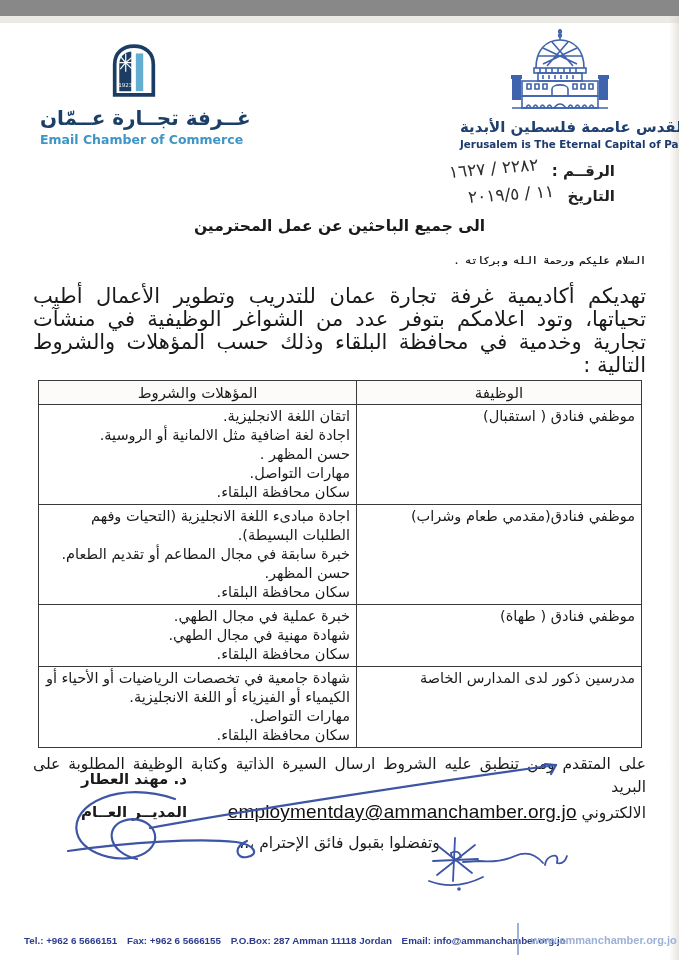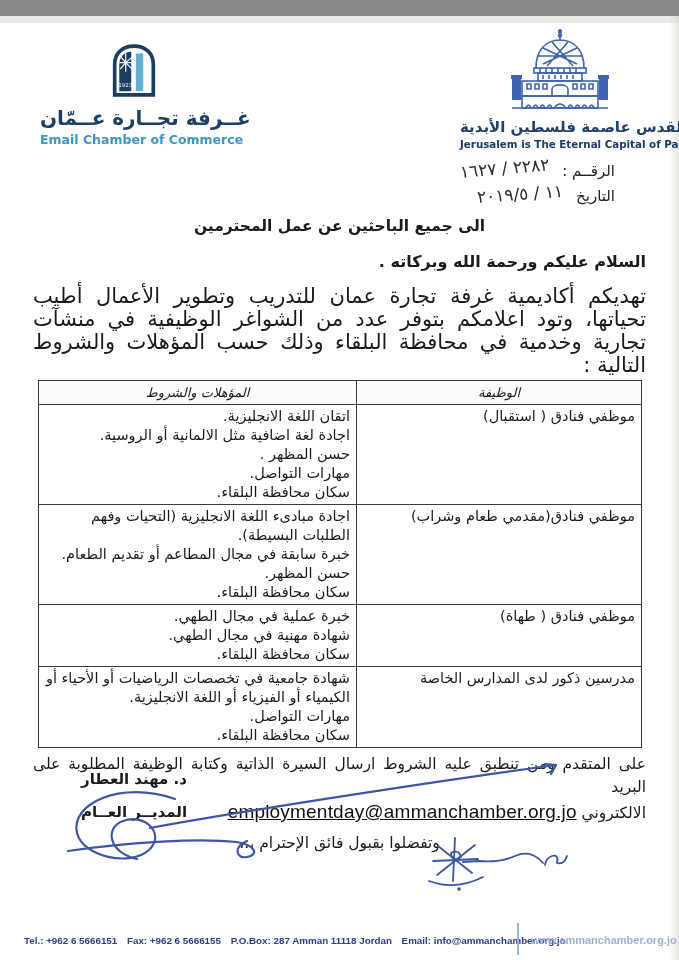--- a/index.html
+++ b/index.html
@@ -18,34 +18,34 @@
   .acc-logo{position:absolute;left:40px;top:26px;width:188px;text-align:center;}
   .acc-arabic{font-size:20px;font-weight:bold;color:#1b3f66;margin-top:4px;white-space:nowrap;}
   .acc-english{font-size:12.5px;font-weight:bold;color:#3e95c6;margin-top:2px;white-space:nowrap;}
   .jer-logo{position:absolute;left:460px;top:12px;width:200px;text-align:center;}
   .jer-arabic{font-size:15px;font-weight:bold;color:#20406f;margin-top:2px;white-space:nowrap;}
   .jer-english{font-size:10.3px;font-weight:bold;color:#1d3a6b;margin-top:2px;white-space:nowrap;}
 
   
   .ref-block{position:absolute;right:64px;top:144px;direction:rtl;text-align:right;}
   .ref-row{height:25px;}
-  .ref-label{font-weight:normal;font-size:15px;color:#222;}
+  .ref-label{font-weight:bold;font-size:15px;color:#222;}
   .hand{display:inline-block;direction:ltr;unicode-bidi:bidi-override;font-size:17px;color:#2e2e2e;margin-left:6px;margin-right:8px;}
   .hand-number{transform:rotate(-5deg) translateY(-2px);letter-spacing:2px;}
   .hand-date{transform:rotate(-4deg) translateY(-1px);letter-spacing:1px;}
 
   
   .letter{position:absolute;left:33px;right:33px;top:199px;direction:rtl;}
   .to-line{text-align:center;font-weight:bold;font-size:15.5px;line-height:22px;}
-  .salutation{text-align:right;font-weight:bold;font-size:16px;line-height:22px;margin-top:14px;}
+  .salutation{text-align:right;font-weight:bold;font-size:10px;line-height:22px;margin-top:14px;font-family:Liberation Mono, monospace;}
   .body-par{margin-top:12px;font-size:21px;line-height:23px;text-align:justify;}
 
   table.jobs{border-collapse:collapse;width:604px;margin:3px 4px 0 0;direction:rtl;}
   table.jobs th,table.jobs td{border:1px solid #3a3a3a;}
-  table.jobs th{font-weight:normal;font-size:13px;text-align:center;height:21px;background:#fcfbf9;font-style:italic;}
+  table.jobs th{font-weight:normal;font-size:15px;text-align:center;height:21px;background:#fcfbf9;}
   td.cell-job{width:276px;vertical-align:top;font-size:14.5px;line-height:19px;padding:2px 6px 2px 2px;}
   td.cell-req{vertical-align:top;font-size:14.5px;line-height:19px;padding:2px 6px 2px 2px;}
 
   .after-line1{margin-top:5px;font-size:15.5px;line-height:23px;text-align:justify;text-align-last:justify;}
   .after-line2{font-size:15.5px;line-height:26px;text-align:right;}
   .email{font-family:"Liberation Sans",sans-serif;font-size:19px;color:#111;text-decoration:underline;letter-spacing:.2px;}
   .closing{margin-top:8px;font-weight:normal;font-size:15.5px;text-align:right;padding-left:0;padding-right:0;margin-left:172px;margin-right:172px;white-space:nowrap;text-align:center;}
 
   
   .signer{position:absolute;left:58px;top:754px;width:152px;text-align:center;direction:rtl;}

